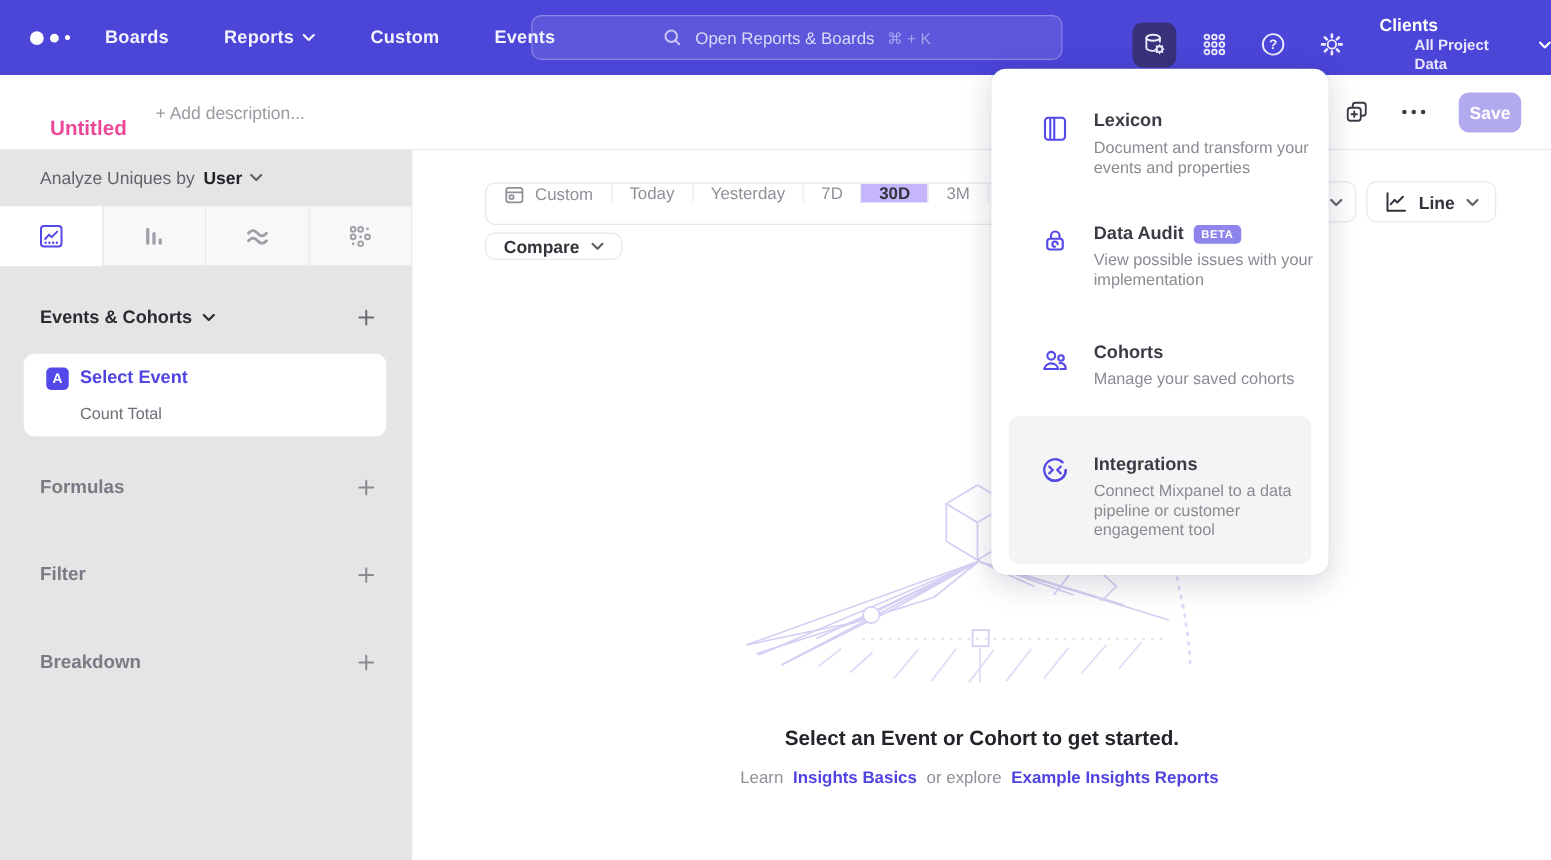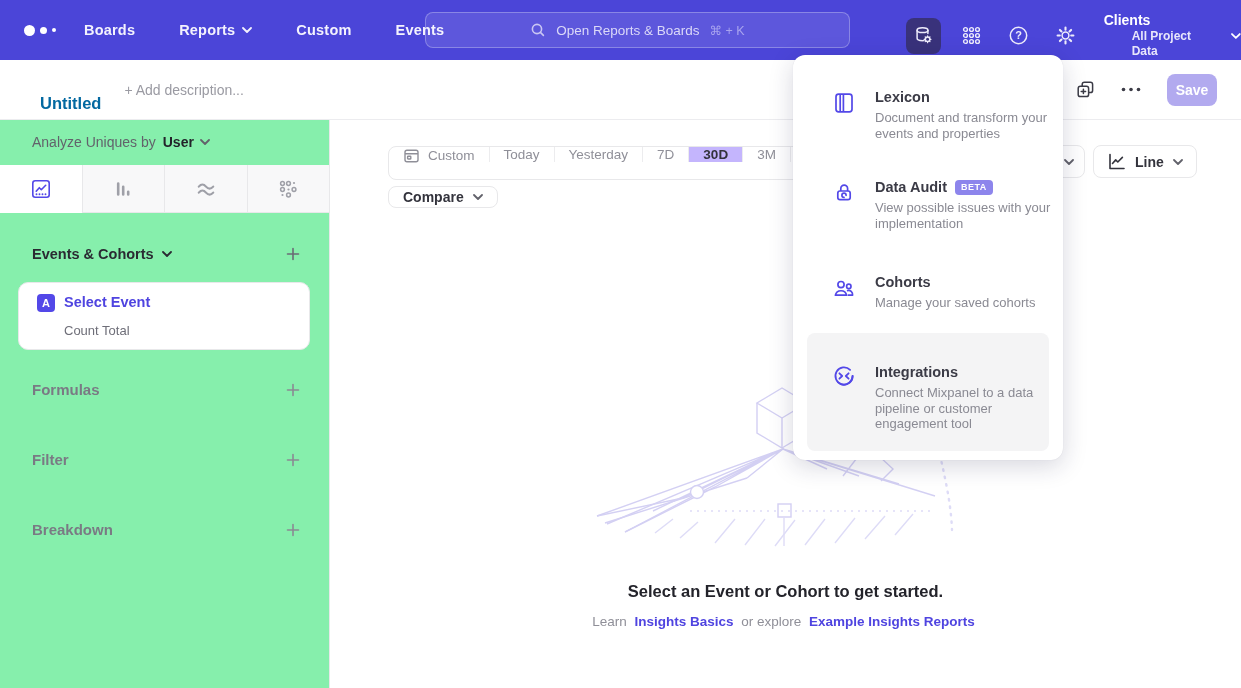--- a/index.html
+++ b/index.html
@@ -21,28 +21,28 @@
   .searchbar .kbd{color:#A9A4EF;font-size:12.5px;}
   .nav-right{position:absolute;left:906px;top:12px;display:flex;align-items:center;}
   .icon-btn{width:36px;height:36px;border-radius:8px;display:flex;align-items:center;justify-content:center;color:#EDEBFB;cursor:pointer;margin-right:12px;background:transparent;border:none;}
   .icon-btn.active{background:#39327B;}
   .project{margin-left:8px;color:#fff;cursor:pointer;display:flex;align-items:center;gap:14px;justify-content:flex-end;}
   .project .org{font-size:14px;font-weight:700;line-height:17px;}
   .project .scope{font-size:12px;font-weight:700;line-height:15px;color:#E8E6FB;margin-left:28px;}
 
   
   .header-row{position:absolute;top:60px;left:0;width:100%;height:60px;background:#fff;border-bottom:1px solid #ECECEF;display:flex;align-items:center;box-sizing:border-box;}
-  .report-title{margin-left:40px;font-size:16.5px;font-weight:700;color:#0369a1;cursor:text;margin-top:27px;}
+  .report-title{margin-left:40px;font-size:16.5px;font-weight:700;color:#ec4899;cursor:text;margin-top:27px;}
   .report-desc{margin-left:23px;font-size:14px;color:#9A9AA2;cursor:text;}
   .header-actions{margin-left:auto;display:flex;align-items:center;margin-right:24px;gap:26px;}
   .h-icon{color:#3B3B46;cursor:pointer;display:flex;align-items:center;}
   .save-btn{width:50px;height:32px;border:none;border-radius:8px;background:#B2AAEF;color:#fff;font-size:14px;font-weight:600;font-family:inherit;cursor:default;}
 
   
-  .sidebar{position:absolute;top:120px;left:0;width:330px;bottom:0;background:#86efac;border-right:1px solid #E8E8EA;box-sizing:border-box;}
+  .sidebar{position:absolute;top:120px;left:0;width:330px;bottom:0;background:#e5e5e5;border-right:1px solid #E8E8EA;box-sizing:border-box;}
   .analyze-row{position:absolute;top:14px;left:32px;display:flex;align-items:center;gap:7px;font-size:14px;}
   .analyze-prefix{color:#62626B;}
   .analyze-value{color:#23232A;font-weight:600;display:flex;align-items:center;gap:6px;cursor:pointer;}
   .analyze-value .chev{color:#62626B;}
   .chart-tabs{position:absolute;top:45px;left:0;right:0;height:48px;display:flex;}
   .ctab{flex:1;display:flex;align-items:center;justify-content:center;background:#F8F8F9;border-bottom:1px solid #E8E8EA;cursor:pointer;}
   .ctab + .ctab{border-left:1px solid #E8E8EA;}
   .ctab.selected{background:#fff;border-bottom:1px solid transparent;}
   .side-section{position:absolute;left:32px;right:28px;display:flex;align-items:center;justify-content:space-between;}
   .side-section .lbl{font-size:15px;font-weight:600;color:#7A7A84;}

